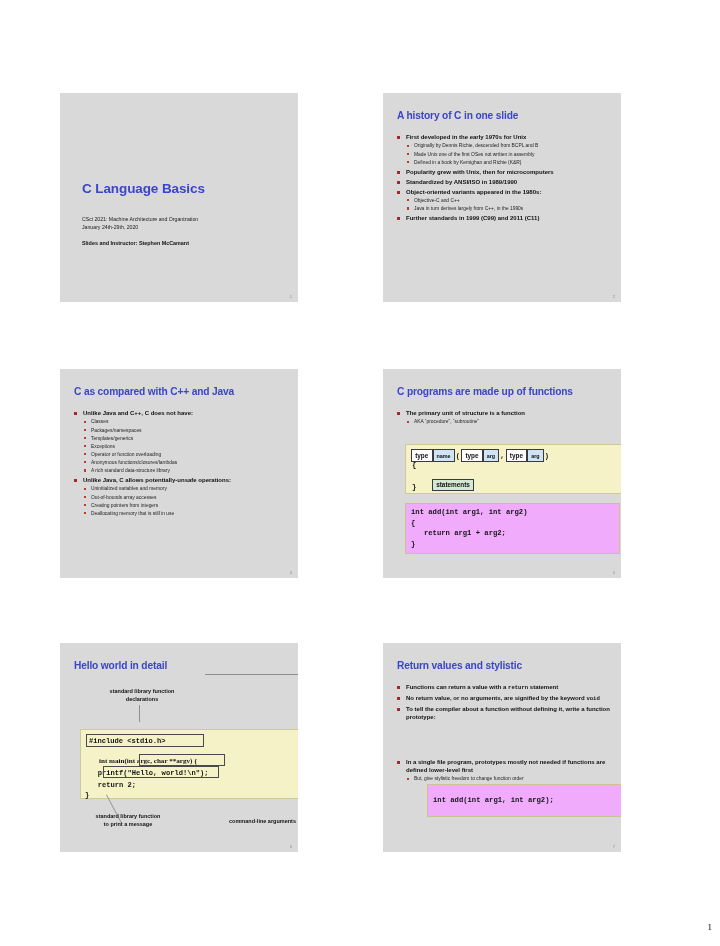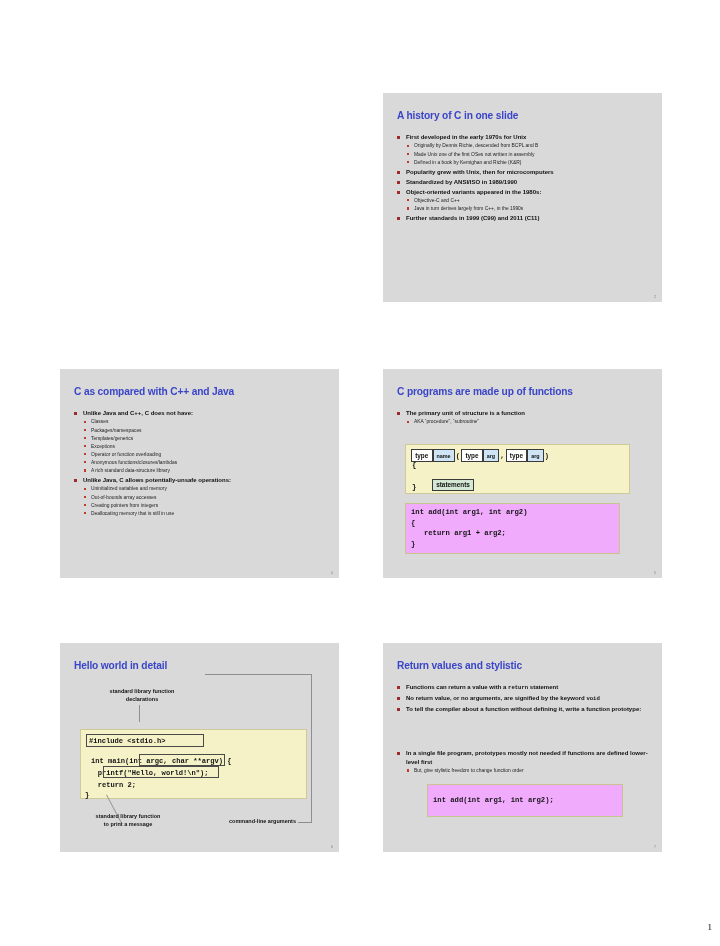--- a/index.html
+++ b/index.html
@@ -17,21 +17,21 @@
 
   .page {
     position: absolute;
     left: 0; top: 0;
     width: 720px;
     height: 946px;
   }
 
   .slide {
     position: absolute;
-    width: 279px;
+    width: 238px;
     height: 209px;
     background: #d9d9d9;
     box-sizing: border-box;
     overflow: hidden;
   }
   .slide.col-left  { left: 60px; }
   .slide.col-right { left: 383px; }
   .slide.row-1 { top: 93px; }
   .slide.row-2 { top: 369px; }
   .slide.row-3 { top: 643px; }
@@ -282,20 +282,29 @@
     font-size: 9px;
     color: #000000;
     font-family: "Liberation Serif", serif;
   }
 </style>
 </head>
 <body>
 
 <div class="page">
 
+  <div class="slide col-left row-1">
+    <div class="title-slide-heading">C Language Basics</div>
+    <div class="title-slide-sub">
+      <div>CSci 2021: Machine Architecture and Organization</div>
+      <div>January 24th-29th, 2020</div>
+    </div>
+    <div class="title-slide-author">Slides and Instructor: Stephen McCamant</div>
+    <div class="slide-number">1</div>
+  </div>
 
   <div class="slide col-right row-1">
     <div class="slide-title">A history of C in one slide</div>
     <div class="body-area">
       <ul class="lvl1">
         <li>
           <span>First developed in the early 1970s for Unix</span>
           <ul class="lvl2">
             <li>Originally by Dennis Richie, descended from BCPL and B</li>
             <li>Made Unix one of the first OSes not written in assembly</li>
@@ -392,21 +401,21 @@
 
     <div class="annot" style="left:22px; top:45px; width:120px; white-space:pre-line;">standard library function
 declarations</div>
 
     <div class="leader" style="left:79px; top:62px; width:1px; height:17px;"></div>
 
     <div class="hw-box">
       <div class="hw-code" style="left:8px; top:7px;">#include &lt;stdio.h&gt;</div>
       <div class="outline-box" style="left:5px; top:3.5px; width:118px; height:13px;"></div>
 
-      <div class="hw-code" style="left:10px; top:27px;">int main(int argc, char **argv) {</div>
+      <div class="hw-code" style="left:18px; top:27px;font-family:Liberation Serif, serif;">int main(int argc, char **argv) {</div>
       <div class="outline-box" style="left:58px; top:24px; width:86px; height:12px;"></div>
 
       <div class="hw-code" style="left:4px; top:39px;">   printf("Hello, world!\n");</div>
       <div class="outline-box" style="left:22px; top:36px; width:116px; height:12px;"></div>
 
       <div class="hw-code" style="left:4px; top:51px;">   return 2;</div>
       <div class="hw-code" style="left:4px; top:61px;">}</div>
     </div>
 
     <div class="leader-diag" style="left:46px; top:152px; height:32px; transform:rotate(-28deg);"></div>

